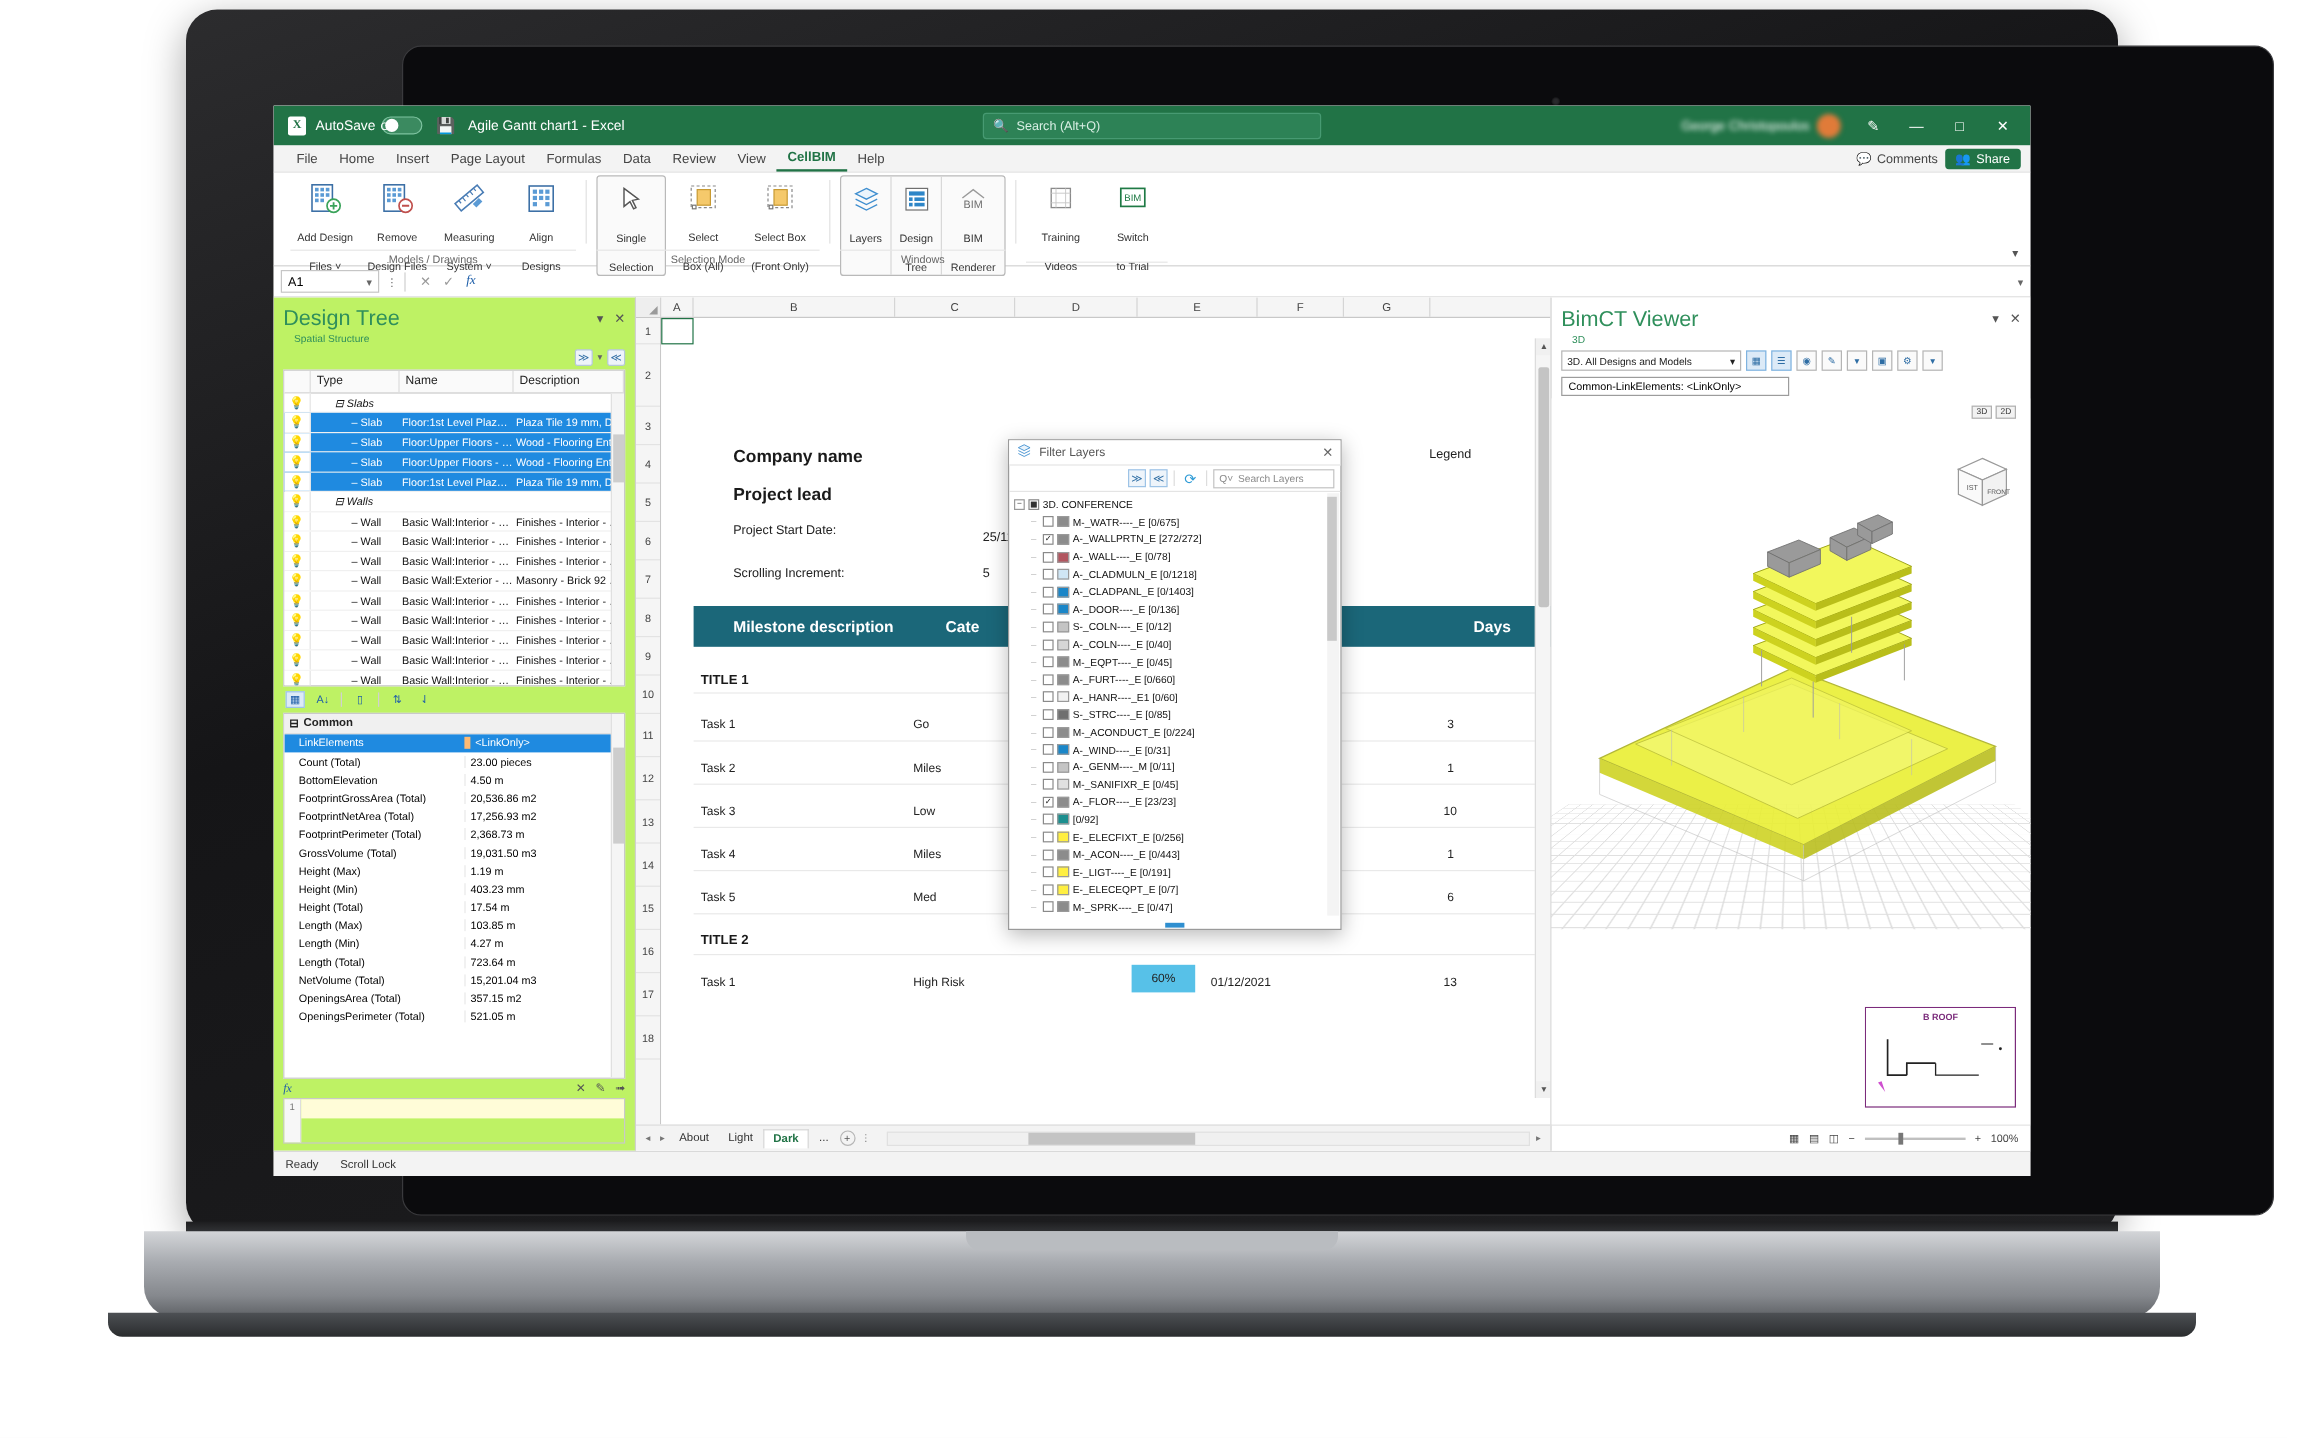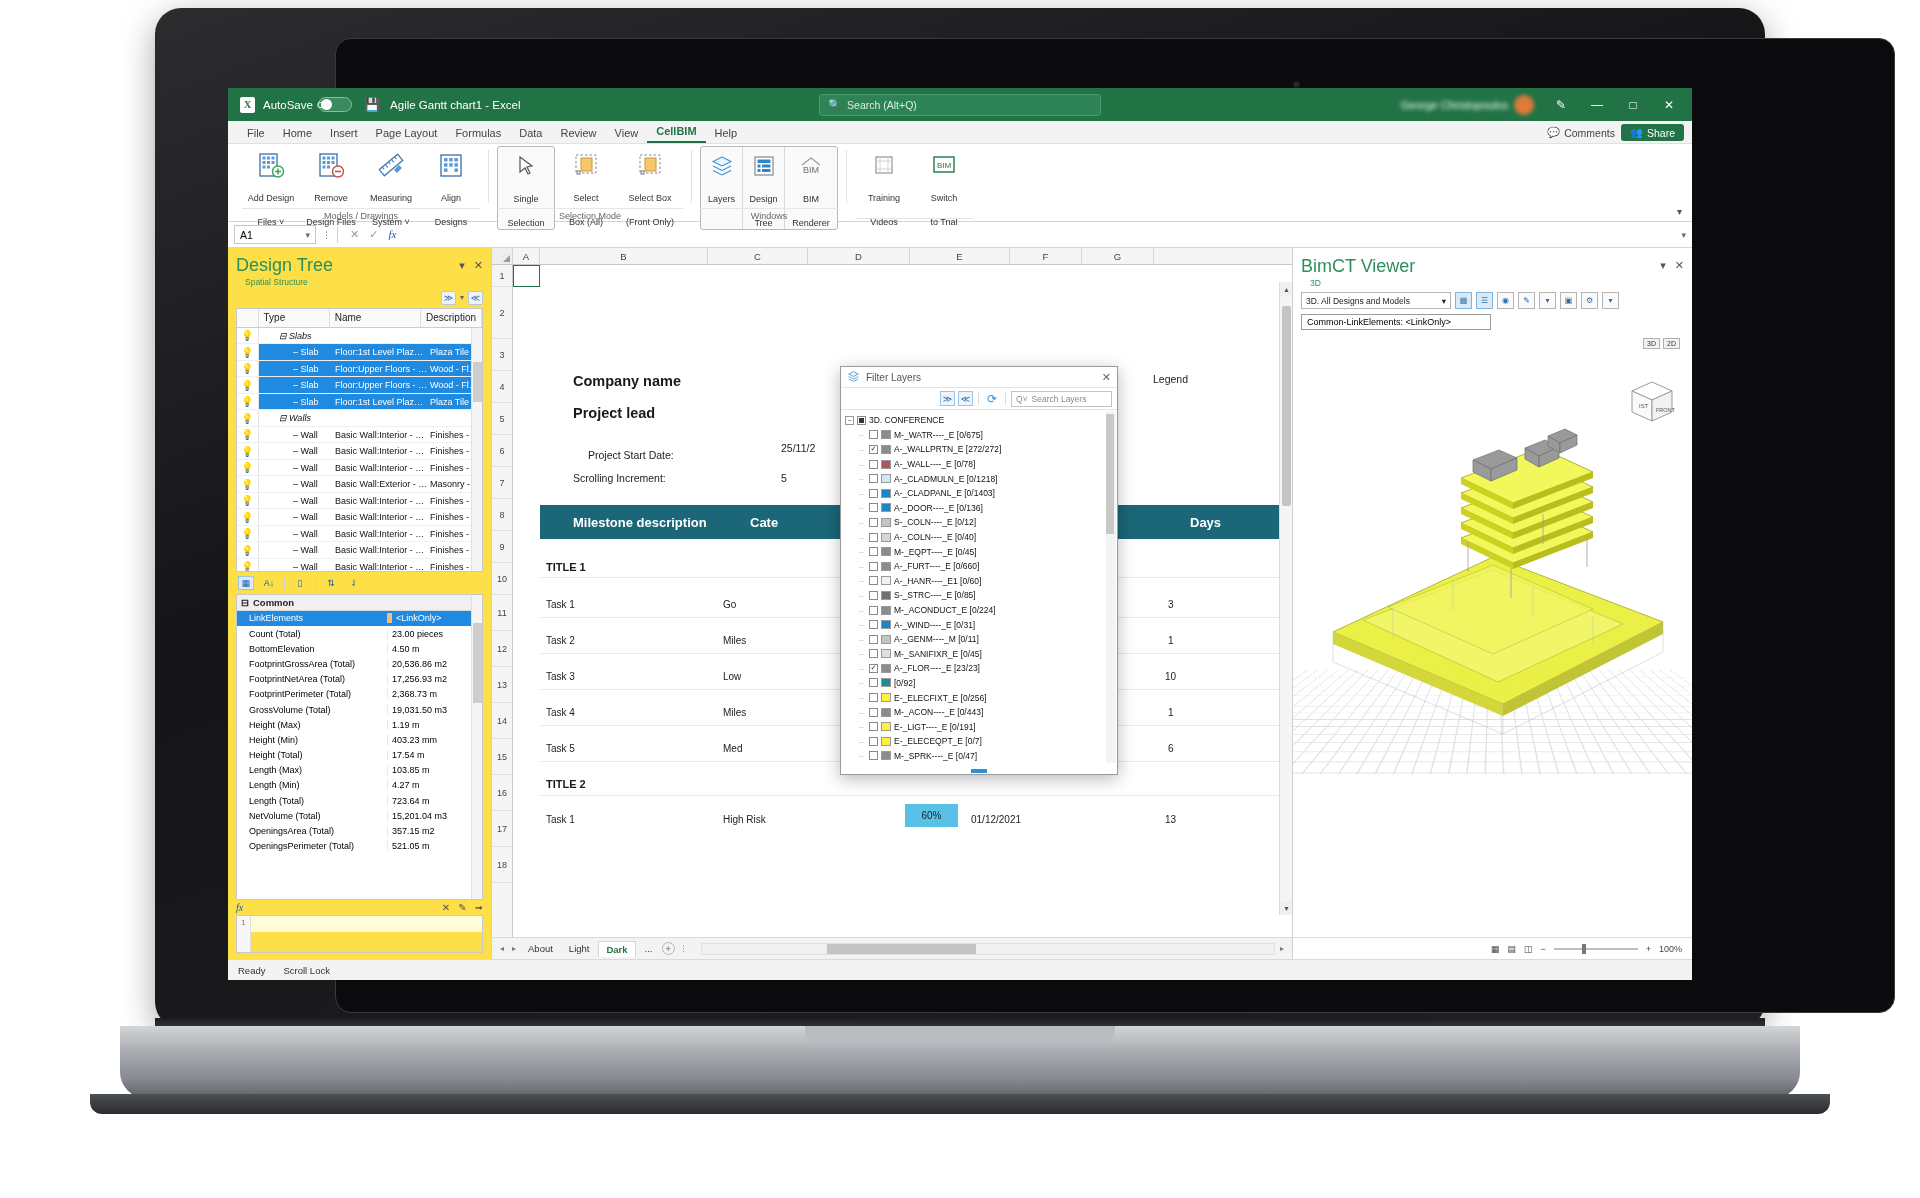--- a/index.html
+++ b/index.html
@@ -107,21 +107,21 @@
   .fdivider{ width:1px;height:16px;background:#d0d0d0;}
   .fbtns{ display:flex; gap:10px; color:#9a9a9a; font-size:11px; padding:0 6px;}
   .fbtns .fx{ color:#1f5fa9; font-style:italic; font-family:"Liberation Serif",serif;}
   .finput{ flex:1; height:19px; background:#fff; }
   .fb-caret{ color:#666; font-size:9px; }
 
   
   .work { flex:1; display:flex; min-height:0; background:#fff; }
 
   
-  .pane-design { width:264px; background:#fde047; border-right:1px solid #d0d0d0;
+  .pane-design { width:302px; background:#bef264; border-right:1px solid #d0d0d0;
                  display:flex; flex-direction:column; min-height:0; }
   .pane-head { display:flex; align-items:flex-start; padding:8px 8px 2px 8px; }
   .pane-title { font-size:18px; color:#2f8f5b; font-weight:400; line-height:1.1;}
   .pane-sub { font-size:8.5px; color:#2f8f5b; padding-left:9px; margin-top:1px; }
   .pane-head-btns { margin-left:auto; display:flex; gap:9px; color:#555; font-size:11px; padding-top:3px;}
   .expand-row { display:flex; justify-content:flex-end; gap:4px; padding:2px 8px 3px; }
   .mini-btn { width:15px;height:14px;border:1px solid #b6c8da;background:#eef4fa;color:#2e6da4;
               font-size:9px;display:flex;align-items:center;justify-content:center;border-radius:2px;}
   .tree-wrap { border:1px solid #c9c9c9; margin:0 8px; flex:0 0 auto; height:264px; overflow:hidden;
                position:relative; background:#fff;}
@@ -184,21 +184,21 @@
              font-size:9px; color:#444;}
   .rh{ display:flex;align-items:center;justify-content:center;border-bottom:1px solid #e3e3e3;}
   .cells{ flex:1; position:relative; background:#fff; }
 
   .cell-a1{position:absolute;left:0;top:0;width:27px;height:22px;border:1.6px solid #217346;}
   .banner{position:absolute;left:27px;top:22px;width:560px;height:60px;background:#1b6779;
           display:flex;align-items:center;padding-left:33px;}
   .banner h1{color:#fff;font-size:26px;font-weight:bold;letter-spacing:.3px;}
   .lbl-company{position:absolute;left:60px;top:108px;font-size:14.5px;font-weight:bold;color:#1a1a1a;}
   .lbl-lead{position:absolute;left:60px;top:140px;font-size:14.5px;font-weight:bold;color:#1a1a1a;}
-  .lbl-start{position:absolute;left:60px;top:184px;font-size:10.5px;color:#222;margin-left:15px;}
+  .lbl-start{position:absolute;left:60px;top:171px;font-size:10.5px;color:#222;}
   .val-start{position:absolute;left:268px;top:177px;font-size:10.5px;color:#222;}
   .lbl-incr{position:absolute;left:60px;top:207px;font-size:10.5px;color:#222;}
   .val-incr{position:absolute;left:268px;top:207px;font-size:10.5px;color:#222;}
   .lbl-legend{position:absolute;left:640px;top:108px;font-size:10.5px;color:#222;}
 
   .tbl-head{position:absolute;left:27px;top:240px;width:900px;height:34px;background:#1b6779;}
   .tbl-head span{position:absolute;top:10px;color:#fff;font-size:13px;font-weight:bold;}
   .th-milestone{left:33px;} .th-cat{left:210px;} .th-days{left:650px;}
   .sec-title{position:absolute;left:33px;font-size:11px;font-weight:bold;color:#1a1a1a;}
   .tsk{position:absolute;font-size:10px;color:#222;}
@@ -1031,20 +1031,31 @@
             <div class="nav-cube">
               <svg width="52" height="52" viewBox="0 0 52 52">
                 <polygon points="26,4 46,13 26,22 6,13" fill="#fff" stroke="#9a9a9a" stroke-width="1"></polygon>
                 <polygon points="6,13 26,22 26,43 6,34" fill="#fafafa" stroke="#9a9a9a" stroke-width="1"></polygon>
                 <polygon points="26,22 46,13 46,34 26,43" fill="#f2f2f2" stroke="#9a9a9a" stroke-width="1"></polygon>
                 <text x="13" y="30" font-size="6" fill="#555" font-family="Liberation Sans">IST</text>
                 <text x="30" y="34" font-size="5.5" fill="#555" font-family="Liberation Sans">FRONT</text>
               </svg>
             </div>
 
+            <div class="minimap">
+              <div class="mm-title">B  ROOF</div>
+              <svg width="124" height="64" viewBox="0 0 124 64">
+                <path d="M18 14 L18 44 L34 44" stroke="#222" stroke-width="1.4" fill="none"></path>
+                <path d="M34 44 L34 34 L58 34" stroke="#222" stroke-width="1.4" fill="none"></path>
+                <path d="M58 34 L58 44 L94 44" stroke="#222" stroke-width="1.1" fill="none"></path>
+                <path d="M96 18 L106 18" stroke="#222" stroke-width="1" fill="none"></path>
+                <circle cx="112" cy="22" r="1.2" fill="#222"></circle>
+                <path d="M10 50 l6 8 l-3 -9 z" fill="#cf4fcf"></path>
+              </svg>
+            </div>
           </div>
 
           <div class="v-status">
             <span>▦</span>
             <span>▤</span>
             <span>◫</span>
             <span>−</span>
             <span class="zoom-slider">
               <span class="zs-handle"></span>
             </span>

